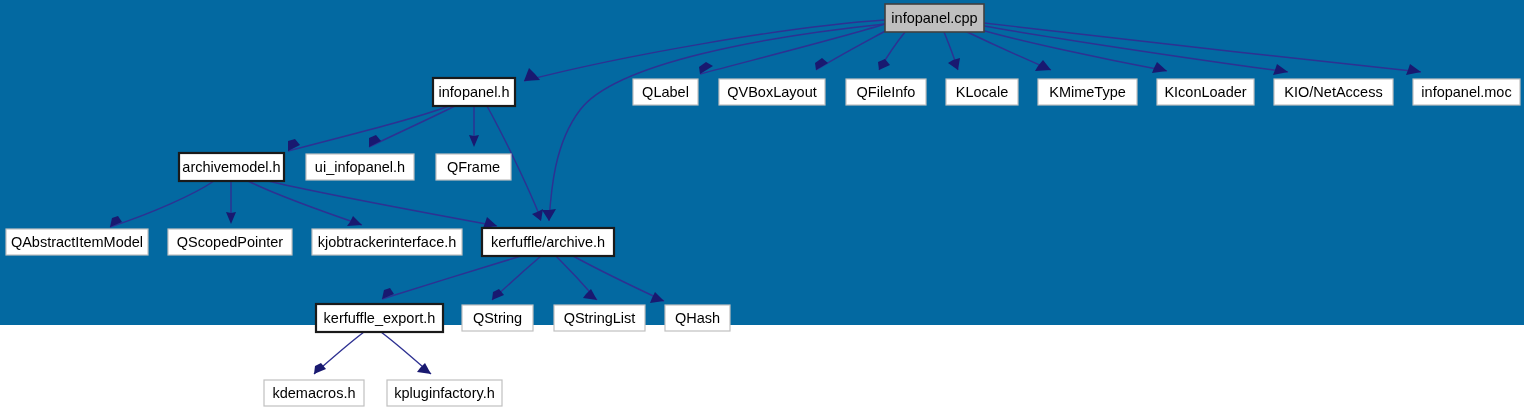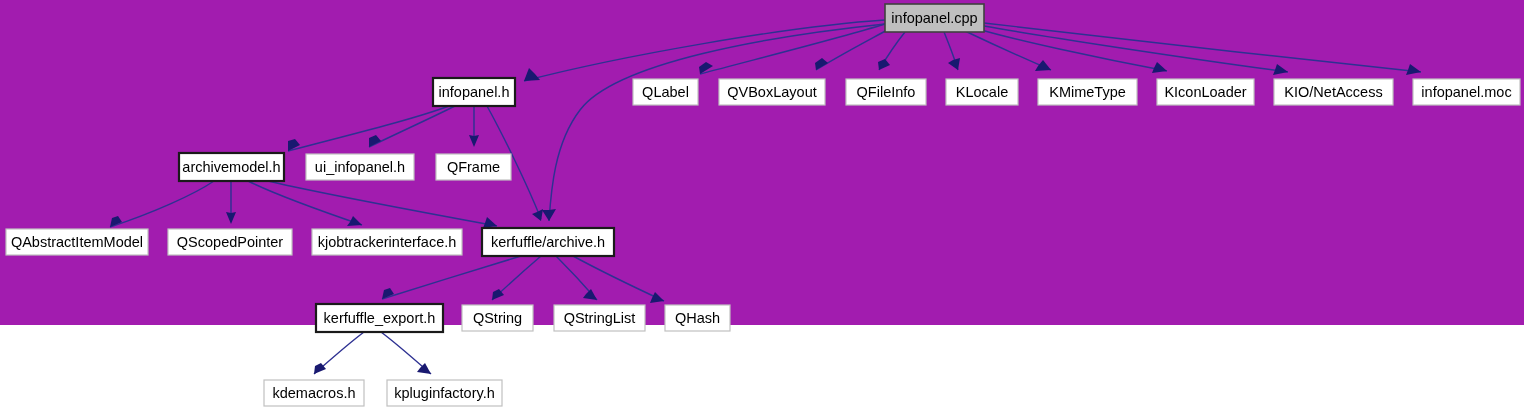--- a/index.html
+++ b/index.html
@@ -10,21 +10,21 @@
   body {
     width: 1524px;
     height: 411px;
     font-family: "Liberation Sans", sans-serif;
     overflow: hidden;
   }
   #graph-root {
     position: relative;
     width: 1524px;
     height: 325px;
-    background: #a21caf;
+    background: #0369a1;
     text-align: right;
   }
   svg#graph-svg {
     position: absolute;
     top: 0;
     left: 0;
     width: 1524px;
     height: 411px;
     display: block;
   }

